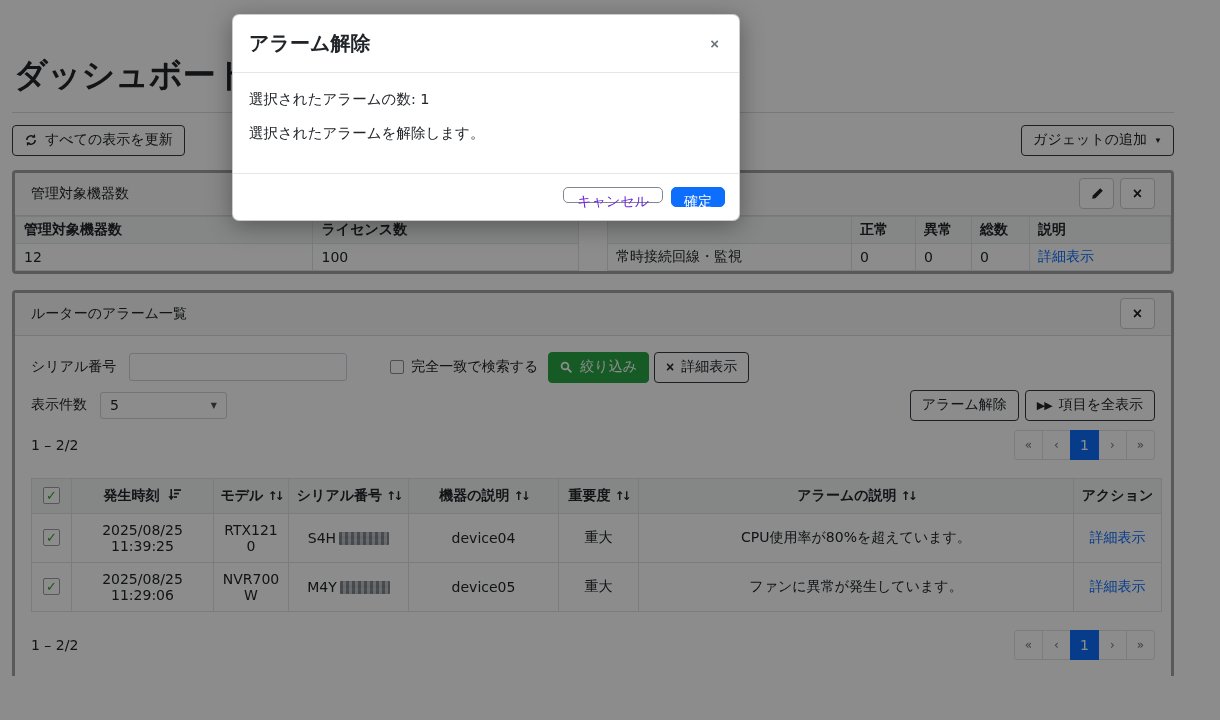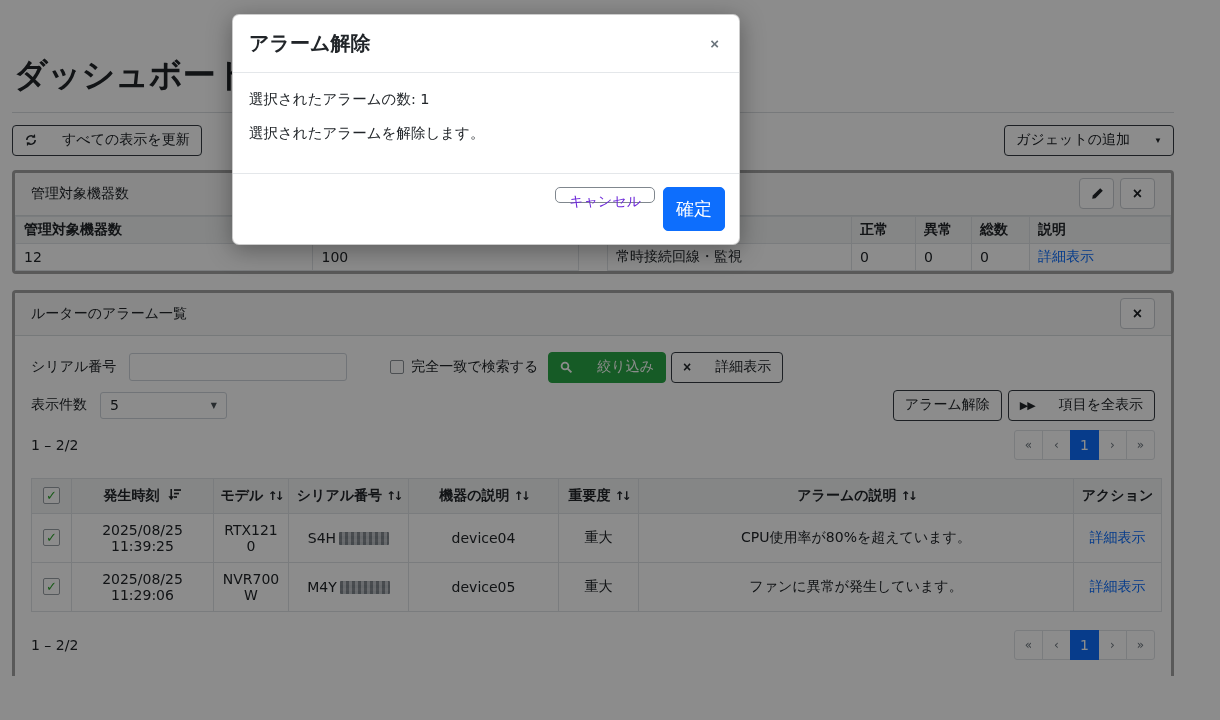--- a/index.html
+++ b/index.html
@@ -10,21 +10,21 @@
     font-family:"DejaVu Sans","Liberation Sans",sans-serif; font-size:14px;
   }
   .content { width:1162px; margin-left:12px; position:relative; }
 
   
   .page-title { font-size:33px; font-weight:700; margin:55px 0 0 2px; line-height:1.2; }
   .title-rule { border:0; border-top:1px solid #d9dde1; margin:17px 0 0 0; }
   .toolbar { display:flex; justify-content:space-between; align-items:center; margin-top:12px; }
 
   .btn {
-    display:inline-flex; align-items:center; gap:24px;
+    display:inline-flex; align-items:center; gap:7px;
     background:#fff; border:1px solid #343a40; border-radius:4px;
     padding:4px 11px; font-size:14px; color:#212529; height:31px; white-space:nowrap;
   }
   .btn-success { background:#28a745; border-color:#28a745; color:#fff; font-weight:500; }
   .icon-btn {
     width:35px; height:31px; display:inline-flex; align-items:center; justify-content:center;
     background:#fff; border:1px solid #c8cdd2; border-radius:4px; font-weight:700; color:#212529;
   }
   .caret { font-size:8px; line-height:1; transform:translateY(1px); }
   .x-glyph { font-weight:700; font-size:16px; line-height:1; }
@@ -110,21 +110,21 @@
     box-shadow:0 5px 25px rgba(0,0,0,.35);
   }
   .modal-header { display:flex; justify-content:space-between; align-items:center; padding:15px 16px; border-bottom:1px solid #e4e7ea; }
   .modal-title { font-size:20px; font-weight:700; }
   .modal-close { background:none; border:none; color:#6c757d; font-size:15px; font-weight:700; padding:0 4px; line-height:1; }
   .modal-body { padding:17px 16px 22px 16px; font-size:14.5px; }
   .modal-body p { margin:0 0 15px 0; }
   .modal-body p:last-child { margin-bottom:8px; }
   .modal-footer { display:flex; justify-content:flex-end; gap:8px; padding:13px 14px; border-top:1px solid #e4e7ea; }
   .btn-cancel { background:#fff; border:1px solid #80878e; border-radius:5px; padding:5px 13px; font-size:14px; color:#6d28d9; height:16px; }
-  .btn-confirm { background:#0d6efd; border:1px solid #0d6efd; border-radius:5px; padding:5px 12px; font-size:18px; color:#fff; font-weight:500; height:44px; }
+  .btn-confirm { background:#0d6efd; border:1px solid #0d6efd; border-radius:5px; padding:5px 12px; font-size:14px; color:#fff; font-weight:500; height:20px; }
 </style>
 </head>
 <body>
 
 <div class="content">
 
   <h1 class="page-title">ダッシュボード</h1>
   <hr class="title-rule">
 
   <div class="toolbar">

